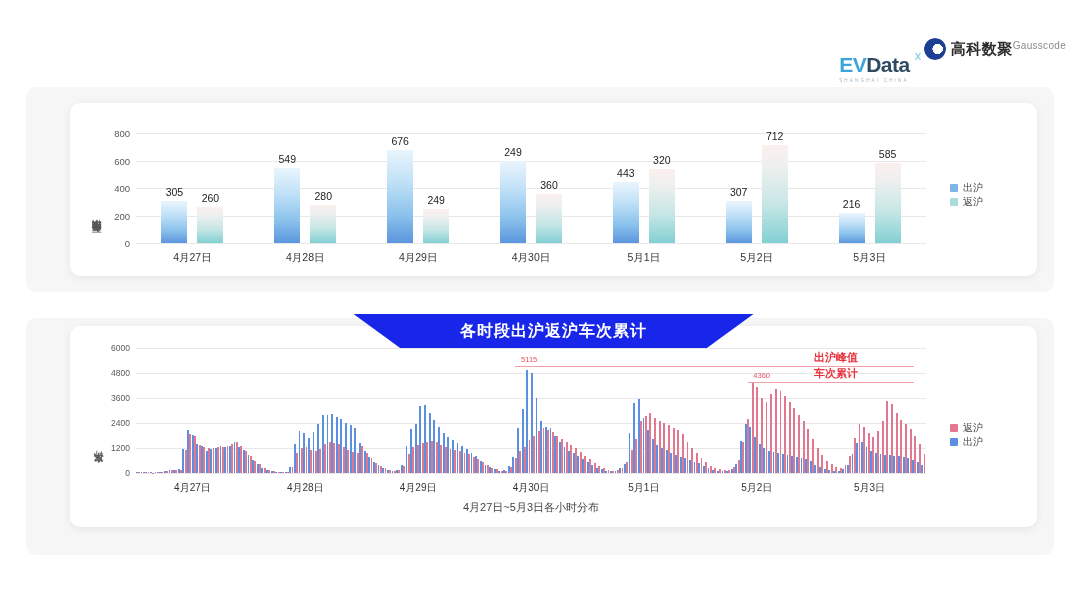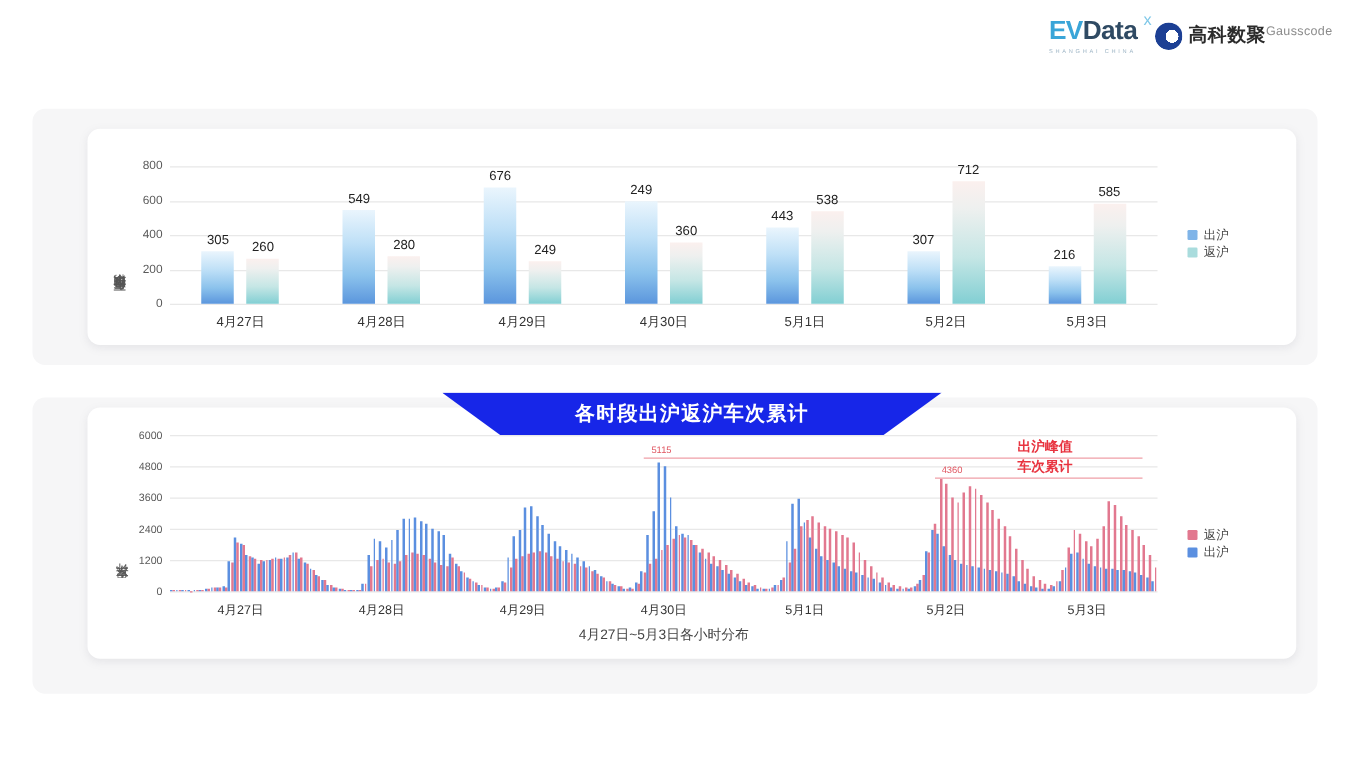--- a/index.html
+++ b/index.html
@@ -8,21 +8,21 @@
     background: #ffffff;
     font-family: "Liberation Sans", "DejaVu Sans", sans-serif;
     overflow: hidden;
     position: relative;
   }
 
   
   .header { position: absolute; top: 0; left: 0; width: 1080px; height: 62px; }
   .logos { position: absolute; right: 14px; top: 14px; display: flex; align-items: center; gap: 14px; }
   .logo-ev { display: flex; flex-direction: column; align-items: flex-start; }
-  .logo-ev-main { font-size: 21px; font-weight: bold; letter-spacing: -0.5px; color: #2f4a63; line-height: 1; position: relative; }
+  .logo-ev-main { font-size: 21px; font-weight: bold; letter-spacing: -0.5px; color: #2f4a63; line-height: 1; position: relative; margin-top: 40px; }
   .logo-ev-main .ev { color: #3aa5d8; }
   .logo-ev-main .sup { position: absolute; right: -11px; top: -5px; font-size: 13px; color: #7fc8e8; font-weight: normal; }
   .logo-ev-sub { font-size: 4.5px; letter-spacing: 2.2px; color: #9fb6c6; margin-top: 3px; }
   .logo-gs { display: flex; align-items: center; gap: 5px; }
   .gs-mark { width: 22px; height: 22px; border-radius: 50%; position: relative; background: #1c3f94;
              -webkit-mask: radial-gradient(circle 5.2px at 62% 50%, transparent 99%, #000 100%);
              mask: radial-gradient(circle 5.2px at 62% 50%, transparent 99%, #000 100%); }
   .gs-mark::after { content:""; position:absolute; right:-1px; top:1px; width:7px; height:7px; background:#1c3f94; border-radius:1.5px; }
   .gs-text { display: flex; flex-direction: row; line-height: 1.05; }
   .gs-cn { font-size: 15px; font-weight: bold; color: #2b2b2b; letter-spacing: 0.5px; }
@@ -127,21 +127,21 @@
         <div class="bar-val" style="left: 366.143px; top: 90.7625px;">249</div>
         <div class="xtick" style="left: 348.143px; top: 148px;">4月29日</div>
         <div class="bar out" style="left: 430px; bottom: 33px; width: 26px; height: 82.225px;"></div>
         <div class="bar-val" style="left: 443px; top: 42.775px;">249</div>
         <div class="bar back" style="left: 466px; bottom: 33px; width: 26px; height: 49.5px;"></div>
         <div class="bar-val" style="left: 479px; top: 75.5px;">360</div>
         <div class="xtick" style="left: 461px; top: 148px;">4月30日</div>
         <div class="bar out" style="left: 542.857px; bottom: 33px; width: 26px; height: 60.9125px;"></div>
         <div class="bar-val" style="left: 555.857px; top: 64.0875px;">443</div>
         <div class="bar back" style="left: 578.857px; bottom: 33px; width: 26px; height: 73.975px;"></div>
-        <div class="bar-val" style="left: 591.857px; top: 51.025px;">538</div>
+        <div class="bar-val" style="left: 591.857px; top: 51.025px;">320</div>
         <div class="xtick" style="left: 573.857px; top: 148px;">5月1日</div>
         <div class="bar out" style="left: 655.714px; bottom: 33px; width: 26px; height: 42.2125px;"></div>
         <div class="bar-val" style="left: 668.714px; top: 82.7875px;">307</div>
         <div class="bar back" style="left: 691.714px; bottom: 33px; width: 26px; height: 97.9px;"></div>
         <div class="bar-val" style="left: 704.714px; top: 27.1px;">712</div>
         <div class="xtick" style="left: 686.714px; top: 148px;">5月2日</div>
         <div class="bar out" style="left: 768.571px; bottom: 33px; width: 26px; height: 29.7px;"></div>
         <div class="bar-val" style="left: 781.571px; top: 95.3px;">216</div>
         <div class="bar back" style="left: 804.571px; bottom: 33px; width: 26px; height: 80.4375px;"></div>
         <div class="bar-val" style="left: 817.571px; top: 44.5625px;">585</div>

